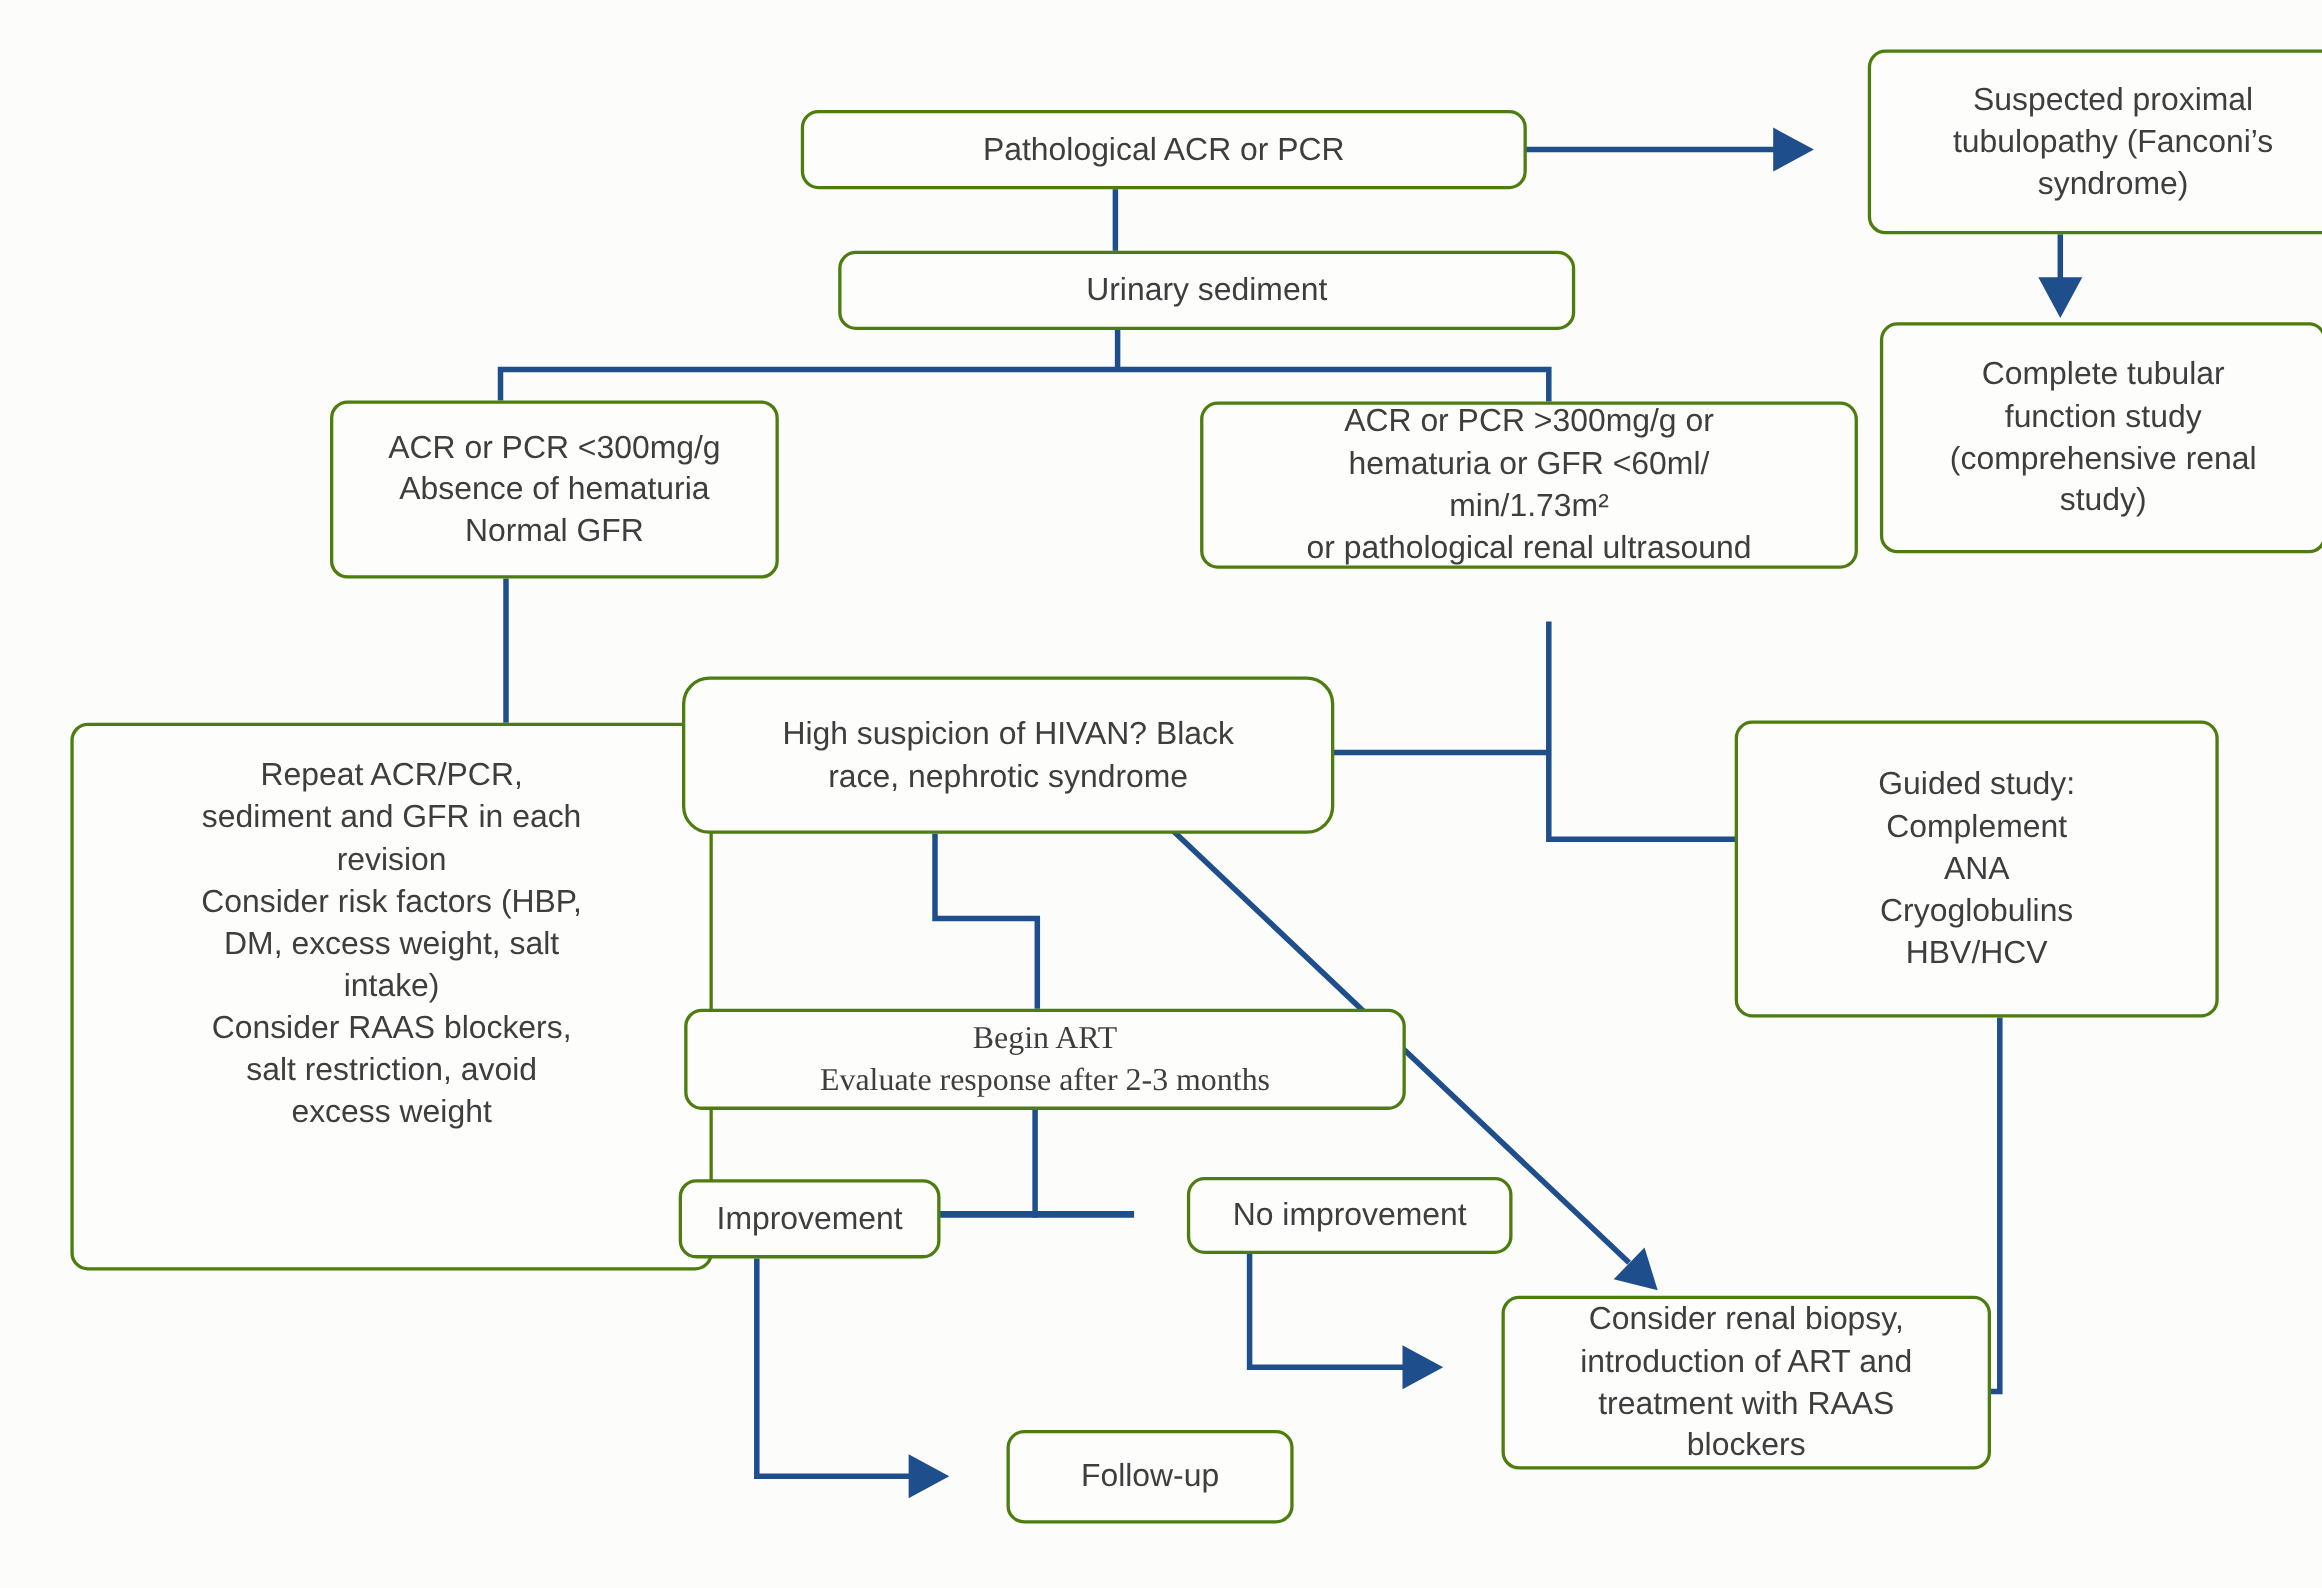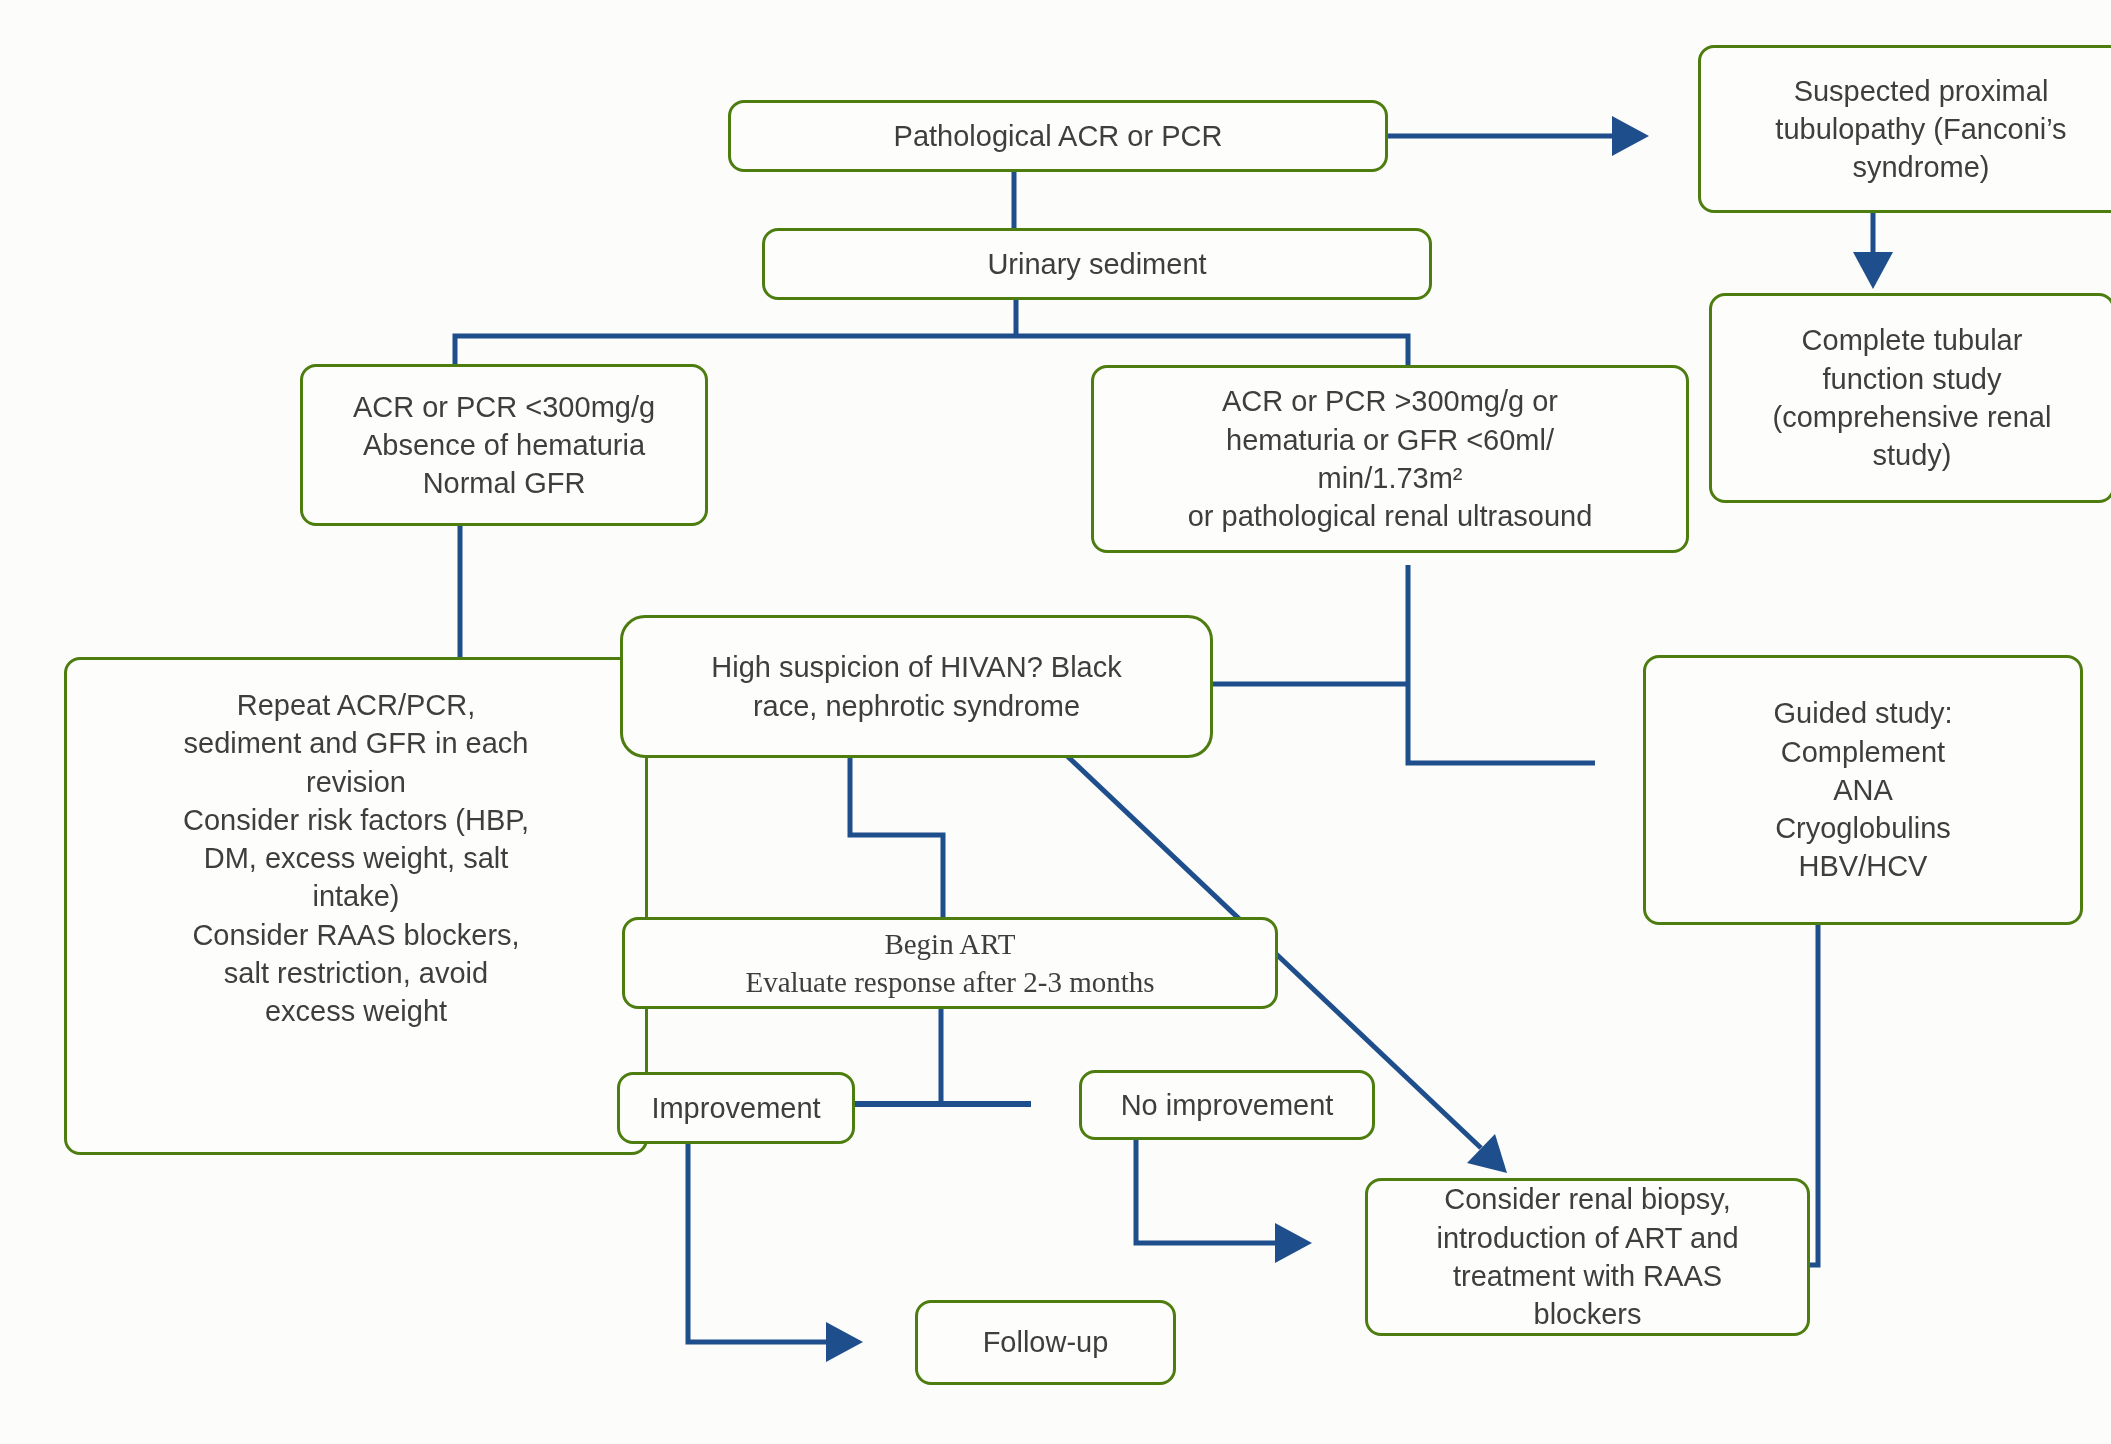--- a/index.html
+++ b/index.html
@@ -24,24 +24,24 @@
     white-space:pre-line;
     padding:6px 16px;
     margin-left:48px;
   }
   
   .n-pathological   {left:680px;  top:100px;  width:660px; height:72px;}
   .n-suspected      {left:1650px; top:45px;   width:446px; height:168px;}
   .n-urinary        {left:714px;  top:228px;  width:670px; height:72px;}
   .n-complete       {left:1661px; top:293px;  width:406px; height:210px;}
   .n-acr-low        {left:252px;  top:364px;  width:408px; height:162px;}
-  .n-acr-high       {left:1043px; top:365px;  width:598px; height:188px;}
+  .n-acr-high       {left:1043px; top:365px;  width:598px; height:152px;}
   .n-repeat         {left:16px;   top:657px;  width:584px; height:498px; align-items:flex-start; padding-top:26px;}
   .n-hivan          {left:572px;  top:615px;  width:593px; height:143px;border-radius:25px;}
-  .n-guided         {left:1595px; top:655px;  width:440px; height:270px;}
+  .n-guided         {left:1529px; top:655px;  width:440px; height:270px;}
   .n-begin-art      {left:574px;  top:917px;  width:656px; height:92px;font-family:Liberation Serif, serif;}
   .n-improvement    {left:569px;  top:1072px; width:238px; height:72px;}
   .n-no-improvement {left:1031px; top:1070px; width:296px; height:70px;}
   .n-follow-up      {left:867px;  top:1300px; width:261px; height:85px;}
   .n-biopsy         {left:1317px; top:1178px; width:445px; height:158px;}
   .wire{stroke:#1f4e8c;stroke-width:5;fill:none;}
   .wire-thick{stroke:#1f4e8c;stroke-width:6;fill:none;}
   .head{fill:#1f4e8c;stroke:none;}
 </style>
 </head>

